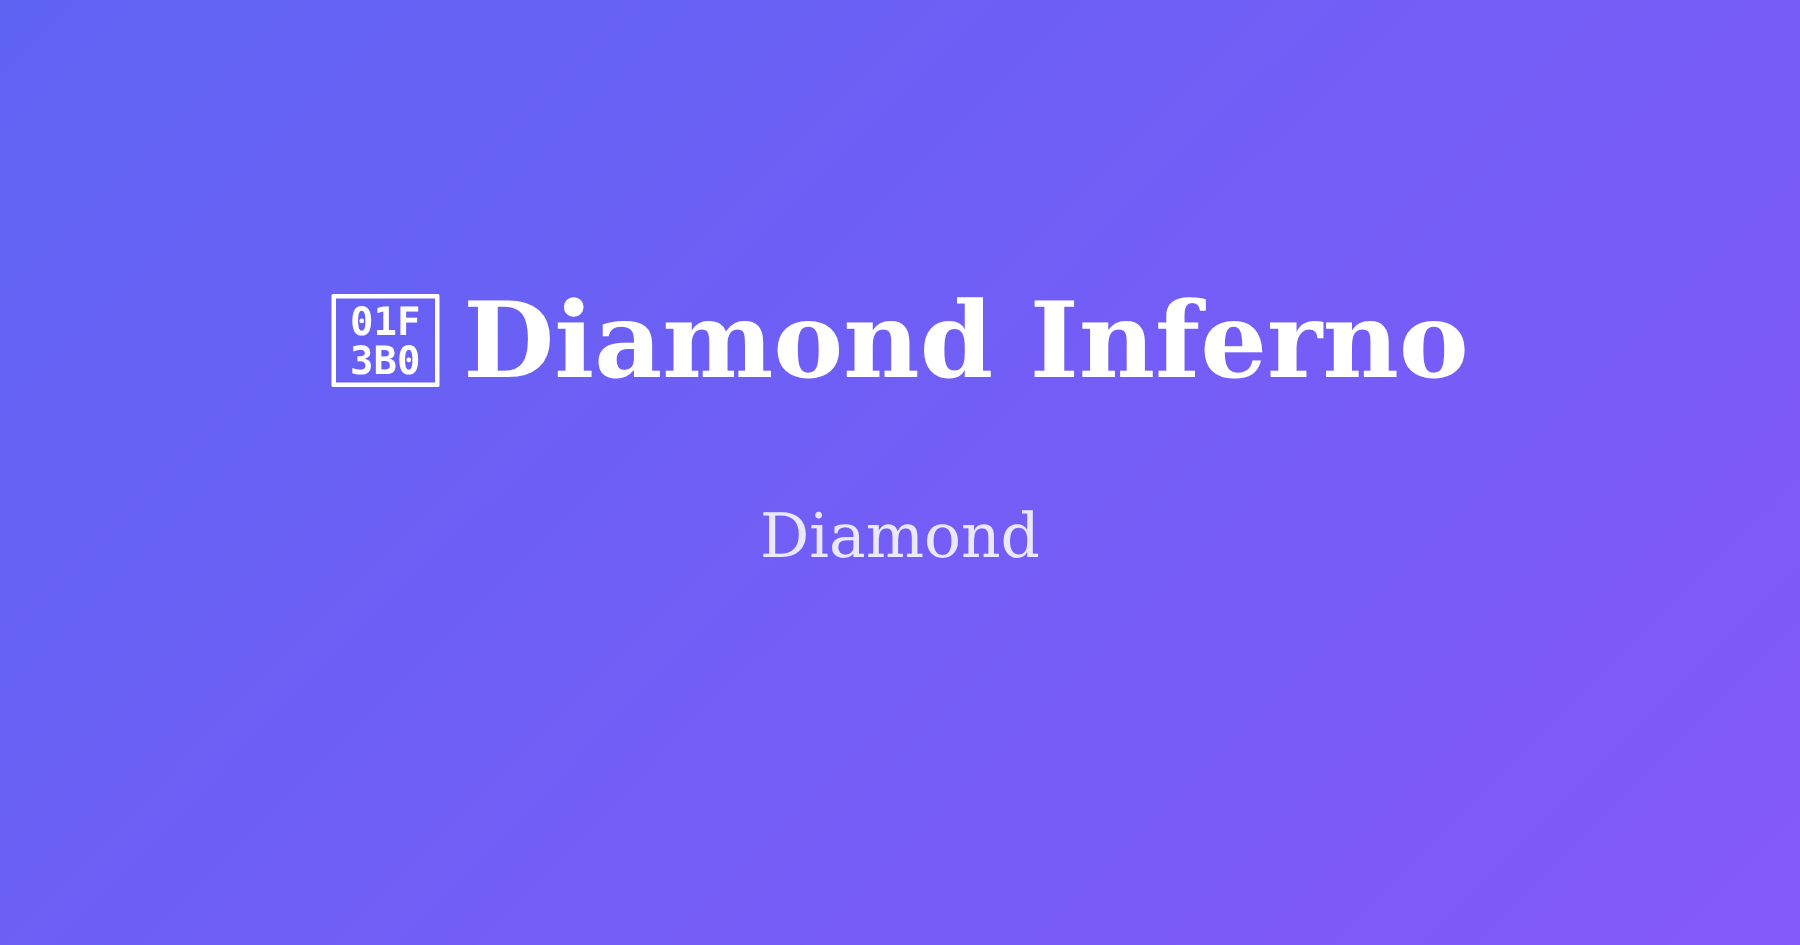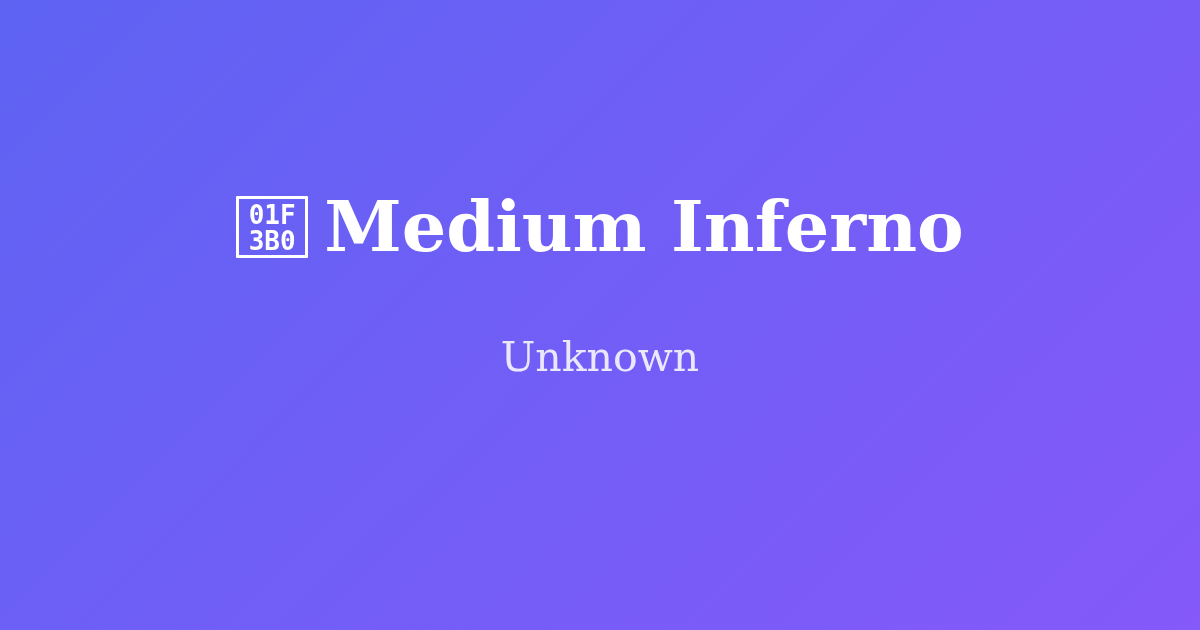--- a/index.html
+++ b/index.html
@@ -115,22 +115,22 @@
 
   <div class="hero">
 
     <div class="title-row">
 
       <span class="tofu">
         <span class="tofu-line">01F</span>
         <span class="tofu-line">3B0</span>
       </span>
 
-      <h1 class="game-title">Medium Inferno</h1>
+      <h1 class="game-title">Diamond Inferno</h1>
 
     </div>
 
-    <div class="game-subtitle">Unknown</div>
+    <div class="game-subtitle">Diamond</div>
 
   </div>
 
 
 </div>
 
 </body></html>

